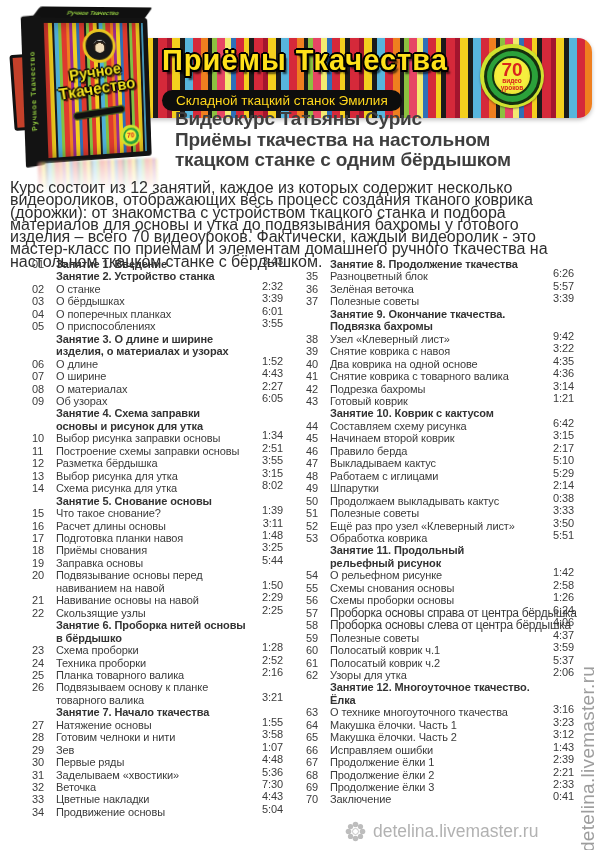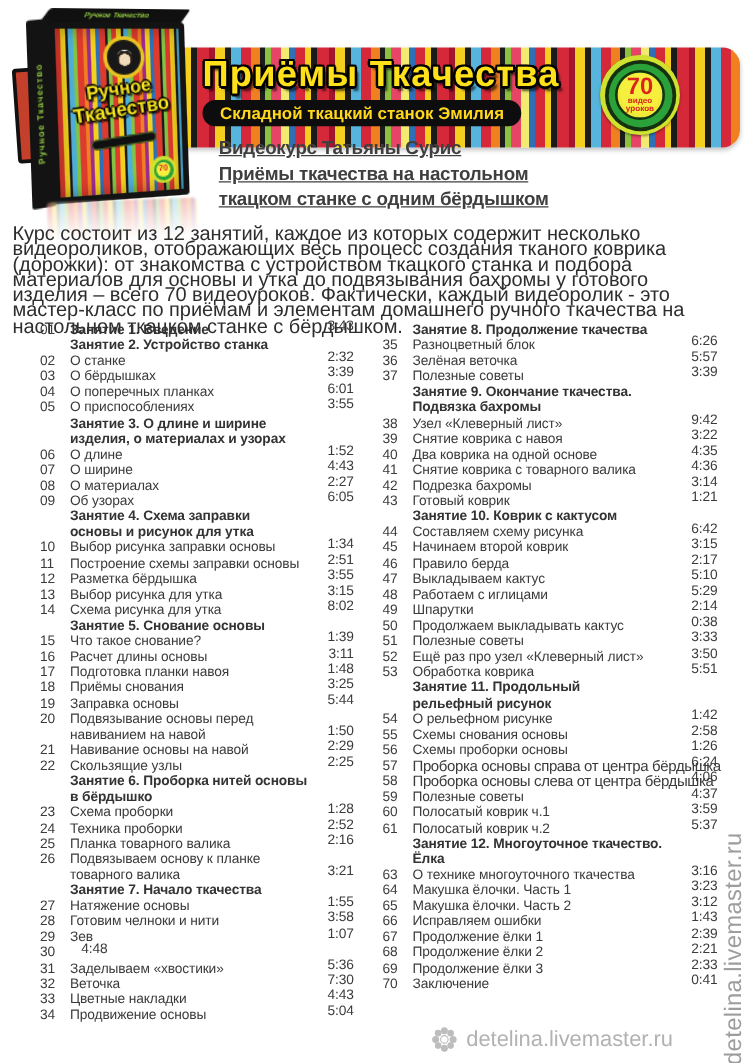--- a/index.html
+++ b/index.html
@@ -10,22 +10,22 @@
   .banner{position:absolute;left:62px;top:38px;width:530px;height:80px;border-radius:14px;
     overflow:hidden;box-shadow:0 2px 4px rgba(0,0,0,.25);
     background:repeating-linear-gradient(90deg,
       #d5293a 0 9px,#a3152e 9px 14px,#f3cf1e 14px 22px,#1b1b1b 22px 27px,#57b5dd 27px 35px,
       #d5293a 35px 43px,#ef7f1f 43px 50px,#1b1b1b 50px 54px,#8cc140 54px 59px,#e64565 59px 67px,
       #f3ea70 67px 73px,#2e70b8 73px 78px,#d5293a 78px 86px,#f3cf1e 86px 91px,#1b1b1b 91px 96px);}
   .banner-text{position:absolute;left:100px;top:6px;width:332px;}
   .banner-title{font-size:29px;font-weight:800;letter-spacing:1px;color:#ffe11a;white-space:nowrap;
     text-shadow:2px 0 #000,-2px 0 #000,0 2px #000,0 -2px #000,
       1.5px 1.5px #000,-1.5px 1.5px #000,1.5px -1.5px #000,-1.5px -1.5px #000,3px 4px 2px rgba(0,0,0,.65);}
-  .banner-pill{display:inline-block;margin-top:3px;background:#0d0d0d;border-radius:13px;
-    padding:3px 14px;color:#ffd71c;font-size:13.5px;font-weight:700;white-space:nowrap;}
+  .banner-pill{display:inline-block;margin-top:13px;background:#0d0d0d;border-radius:13px;
+    padding:3px 14px;color:#ffd71c;font-size:13.5px;font-weight:400;white-space:nowrap;}
   
   .badge{position:absolute;left:418px;top:6px;width:64px;height:64px;border-radius:50%;
     background:#cfe22f;display:flex;align-items:center;justify-content:center;box-shadow:0 1px 2px rgba(0,0,0,.4);}
   .badge-r1{width:57px;height:57px;border-radius:50%;background:#15300f;display:flex;align-items:center;justify-content:center;}
   .badge-r2{width:51px;height:51px;border-radius:50%;background:#2ba13a;display:flex;align-items:center;justify-content:center;}
   .badge-inner{width:40px;height:40px;border-radius:50%;border:2px solid #12350f;box-sizing:border-box;
     background:radial-gradient(circle at 50% 45%, #f6ef3e 55%, #dfd52c 100%);
     text-align:center;color:#d9251d;display:flex;flex-direction:column;align-items:center;justify-content:center;}
   .badge-num{font-size:19px;font-weight:800;line-height:17px;}
   .badge-label{font-size:6.5px;line-height:6.5px;font-weight:700;width:30px;}
@@ -68,22 +68,22 @@
     font-size:7px;font-weight:800;line-height:12px;text-align:center;}
   .box-reflect{position:absolute;left:30px;top:158px;width:120px;height:34px;opacity:.55;filter:blur(1px);
     transform:rotate(-2deg);border-radius:3px;
     background:linear-gradient(to bottom, rgba(255,255,255,.45), #ffffff 92%),
       repeating-linear-gradient(90deg,
       #df3a2e 0 4px,#f3cf1e 4px 8px,#1b1b1b 8px 10px,#4fb0d8 10px 14px,#83c243 14px 17px,
       #df3a2e 17px 22px,#ef7f1f 22px 25px,#9c2b8f 25px 28px,#f3cf1e 28px 32px,#2e70b8 32px 35px,
       #df3a2e 35px 40px,#1b1b1b 40px 42px,#83c243 42px 45px);}
 
   
-  .course-title{position:absolute;left:175px;top:109px;font-size:15px;font-weight:700;
-    line-height:20.5px;color:#3f3f3f;letter-spacing:-0.2px;text-decoration:underline;}
+  .course-title{position:absolute;left:175px;top:109px;font-size:19px;font-weight:700;
+    line-height:20.5px;color:#3f3f3f;letter-spacing:-0.2px;}
   .desc{position:absolute;left:10px;top:182px;width:566px;margin:0;font-size:16px;
     line-height:12.3px;color:#2e2e2e;letter-spacing:-0.05px;}
 
   
   .toc{position:absolute;top:258px;font-size:11px;line-height:12.45px;color:#3b3b3b;letter-spacing:-0.1px;}
   .toc.left{left:28px;width:255px;}
   .toc.right{left:302px;width:272px;}
   .row{display:flex;align-items:flex-start;}
   .num{flex:0 0 24px;margin-left:4px;}
   .txt{flex:1 1 auto;min-width:0;}
@@ -326,20 +326,21 @@
         <span class="txt">Готовим челноки и нити</span>
         <span class="time">3:58</span>
       </div>
       <div class="row">
         <span class="num">29</span>
         <span class="txt">Зев</span>
         <span class="time">1:07</span>
       </div>
       <div class="row">
         <span class="num">30</span>
+        <span class="txt">Первые ряды</span>
         <span class="time">4:48</span>
       </div>
       <div class="row">
         <span class="num">31</span>
         <span class="txt">Заделываем «хвостики»</span>
         <span class="time">5:36</span>
       </div>
       <div class="row">
         <span class="num">32</span>
         <span class="txt">Веточка</span>
@@ -502,20 +503,25 @@
       </div>
       <div class="row">
         <span class="num">60</span>
         <span class="txt">Полосатый коврик ч.1</span>
         <span class="time">3:59</span>
       </div>
       <div class="row">
         <span class="num">61</span>
         <span class="txt">Полосатый коврик ч.2</span>
         <span class="time">5:37</span>
+      </div>
+      <div class="row">
+        <span class="num">62</span>
+        <span class="txt">Узоры для утка</span>
+        <span class="time">2:06</span>
       </div>
       <div class="row bold">
         <span class="num"></span>
         <span class="txt">Занятие 12. Многоуточное ткачество.
 Ёлка</span>
       </div>
       <div class="row">
         <span class="num">63</span>
         <span class="txt">О технике многоуточного ткачества</span>
         <span class="time">3:16</span>

